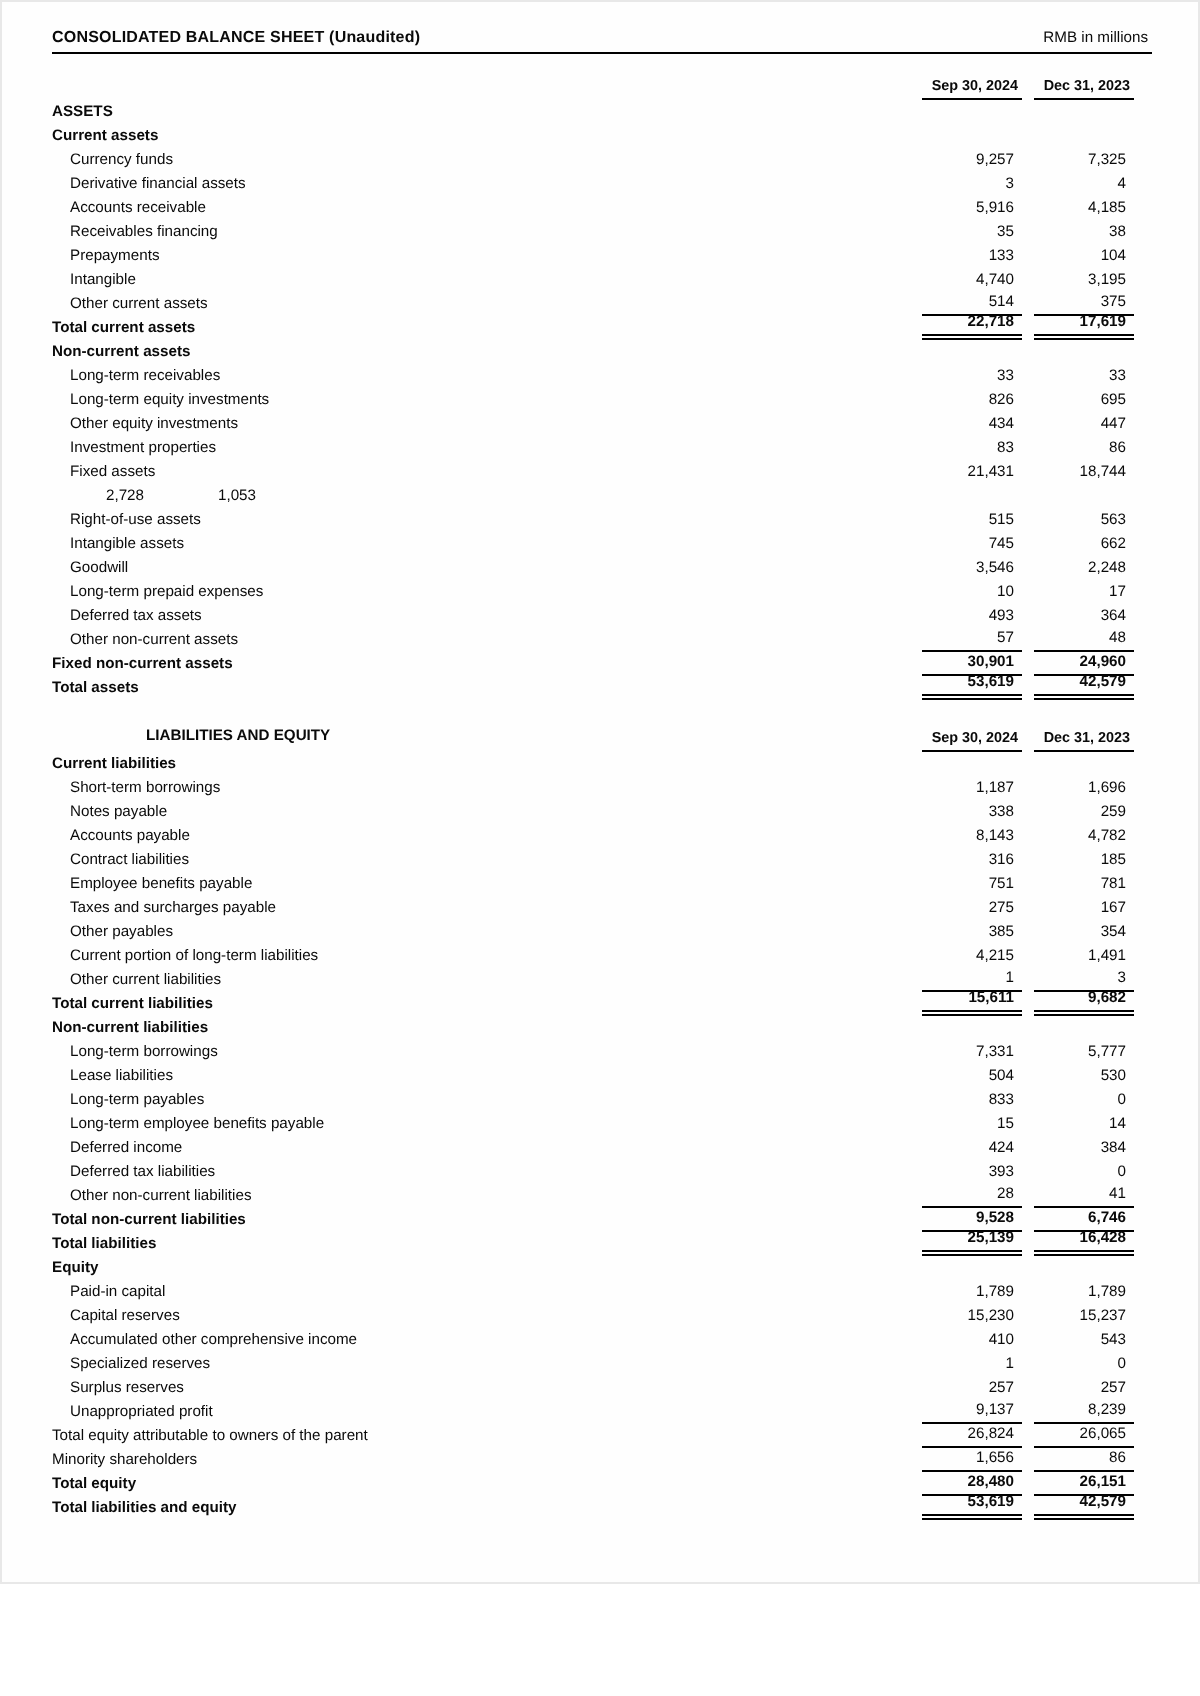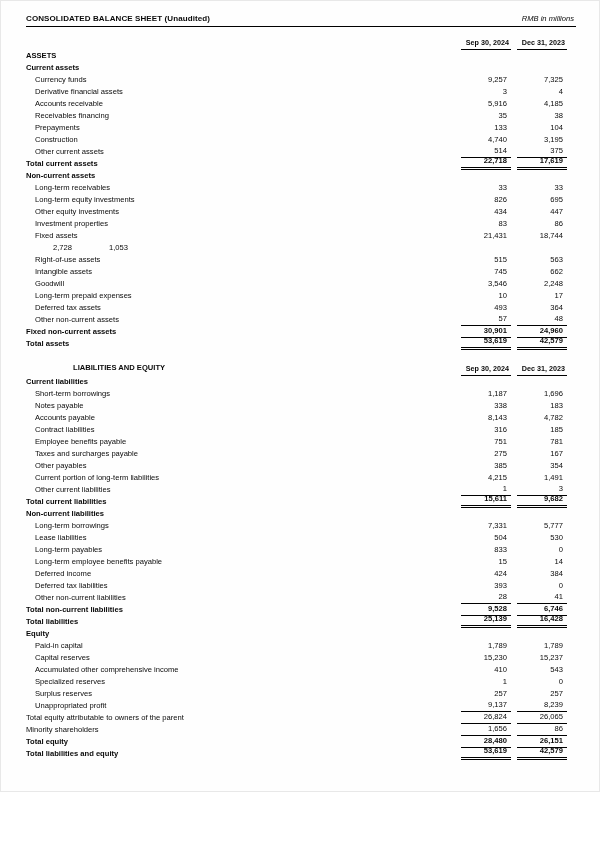--- a/index.html
+++ b/index.html
@@ -19,21 +19,21 @@
     width: 550px;
   }
   .doc-header {
     display: flex;
     justify-content: space-between;
     align-items: baseline;
     border-bottom: 1.4px solid #000;
     padding-bottom: 3px;
   }
   .doc-title { font-size: 8px; font-weight: 600; letter-spacing: .1px; }
-  .unit-label { font-size: 7.6px; font-weight: 400; padding-right: 2px; font-style: italic; }
+  .unit-label { font-size: 7.6px; font-weight: 400; padding-right: 2px; }
   .sheet { margin-top: 9px; padding-right: 9px; }
   .row {
     display: flex;
     align-items: baseline;
     height: 12px;
     font-size: 7.6px;
     line-height: 11px;
   }
   .row .lbl { flex: 1 1 auto; white-space: nowrap; }
   .row .val {
@@ -100,21 +100,21 @@
           <span class="lbl">Receivables financing</span>
           <span class="val">35</span>
           <span class="val c2">38</span>
         </div>
         <div class="row item">
           <span class="lbl">Prepayments</span>
           <span class="val">133</span>
           <span class="val c2">104</span>
         </div>
         <div class="row item">
-          <span class="lbl">Construction</span>
+          <span class="lbl">Intangible</span>
           <span class="val">4,740</span>
           <span class="val c2">3,195</span>
         </div>
         <div class="row item">
           <span class="lbl">Other current assets</span>
           <span class="val u1">514</span>
           <span class="val c2 u1">375</span>
         </div>
         <div class="row total">
           <span class="lbl">Total current assets</span>
@@ -203,21 +203,21 @@
           <span class="lbl">Current liabilities</span>
         </div>
         <div class="row item">
           <span class="lbl">Short-term borrowings</span>
           <span class="val">1,187</span>
           <span class="val c2">1,696</span>
         </div>
         <div class="row item">
           <span class="lbl">Notes payable</span>
           <span class="val">338</span>
-          <span class="val c2">183</span>
+          <span class="val c2">259</span>
         </div>
         <div class="row item">
           <span class="lbl">Accounts payable</span>
           <span class="val">8,143</span>
           <span class="val c2">4,782</span>
         </div>
         <div class="row item">
           <span class="lbl">Contract liabilities</span>
           <span class="val">316</span>
           <span class="val c2">185</span>

